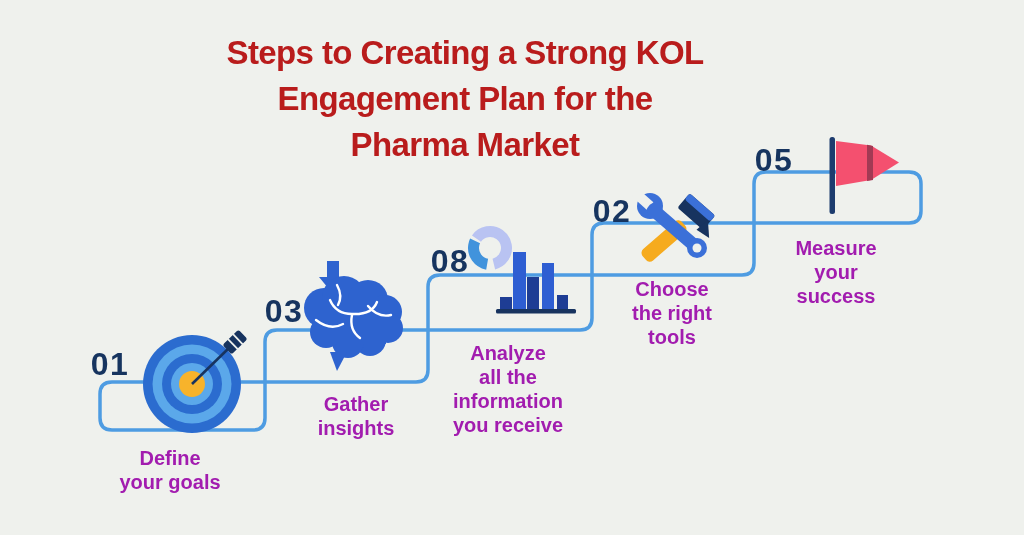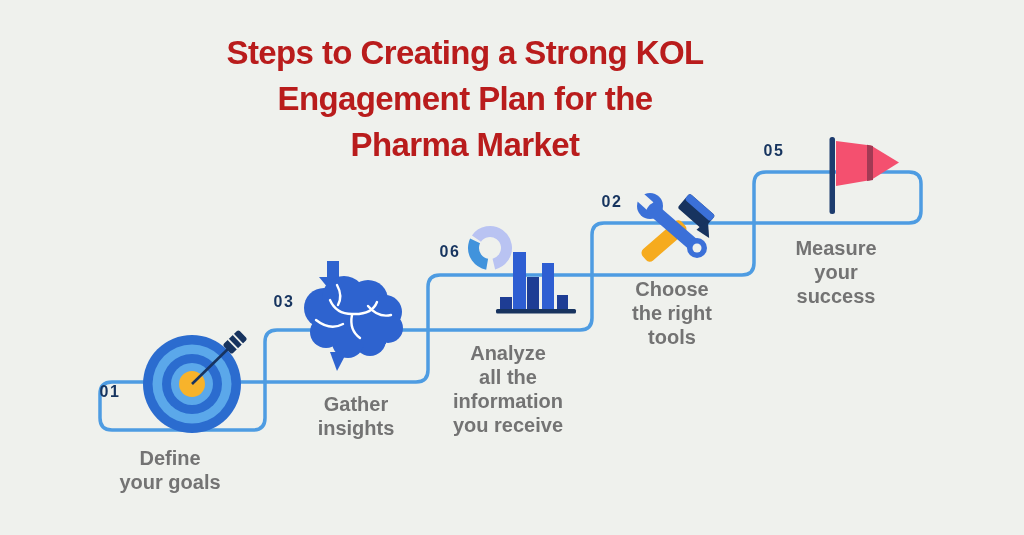--- a/index.html
+++ b/index.html
@@ -4,24 +4,24 @@
 <style>
   html,body{margin:0;padding:0;}
   body{width:1024px;height:535px;position:relative;background:#eff1ed;
        font-family:"Liberation Sans",sans-serif;overflow:hidden;}
   #stage{position:absolute;inset:0;width:1024px;height:535px;}
   svg{position:absolute;left:0;top:0;}
   .title{position:absolute;left:115px;top:30px;width:700px;text-align:center;
          color:#b91c1c;font-weight:700;font-size:33px;line-height:46px;
          letter-spacing:-0.6px;white-space:pre-line;}
   .step-num{position:absolute;width:60px;text-align:center;color:#16345f;
-            font-weight:700;font-size:16px;letter-spacing:1.5px;}
-  .step-label{position:absolute;width:170px;text-align:center;color:#737373;
+            font-weight:700;font-size:32px;letter-spacing:1.5px;}
+  .step-label{position:absolute;width:170px;text-align:center;color:#a21caf;
               font-weight:700;font-size:20px;line-height:24px;white-space:pre-line;}
-  .n1{left:80px;top:346px;margin-top:37px;}
+  .n1{left:80px;top:346px;}
   .n2{left:254px;top:293px;}
   .n3{left:420px;top:243px;}
   .n4{left:582px;top:193px;}
   .n5{left:744px;top:142px;}
   .l1{left:85px;top:446px;}
   .l2{left:271px;top:392px;}
   .l3{left:423px;top:341px;}
   .l4{left:587px;top:277px;}
   .l5{left:751px;top:236px;}
 </style>
@@ -111,21 +111,21 @@
     <path d="M867 144.8 L873 146 L873 180 L867 181 Z" fill="#a23a54"></path>
   </g>
 </svg>
 
 <div class="title">Steps to Creating a Strong KOL
 Engagement Plan for the
 Pharma Market</div>
 
 <div class="step-num n1">01</div>
 <div class="step-num n2">03</div>
-<div class="step-num n3">06</div>
+<div class="step-num n3">08</div>
 <div class="step-num n4">02</div>
 <div class="step-num n5">05</div>
 
 <div class="step-label l1">Define
 your goals</div>
 <div class="step-label l2">Gather
 insights</div>
 <div class="step-label l3">Analyze
 all the
 information

